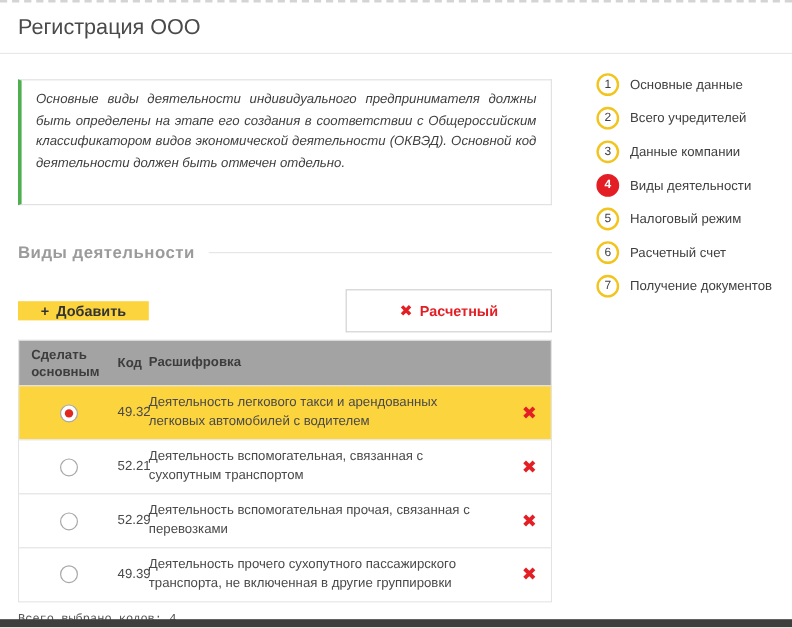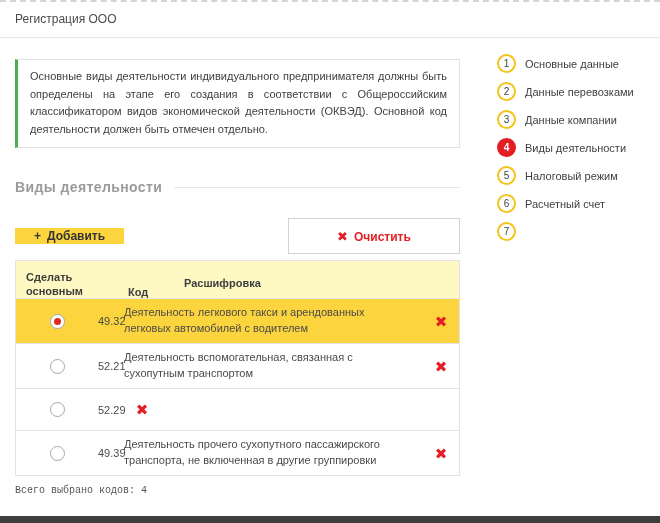--- a/index.html
+++ b/index.html
@@ -7,42 +7,42 @@
     --red:#e31e24;
     --green:#4fae50;
     --border-light:#e3e3e3;
     --text-dark:#3f3f3f;
   }
   *{box-sizing:border-box;}
   html,body{margin:0;padding:0;background:#fff;}
   body{font-family:"Liberation Sans","DejaVu Sans",sans-serif;color:var(--text-dark);}
   .page{position:relative;width:660px;height:523px;background:#fff;border-top:2px dashed #d4d4d4;overflow:hidden;}
 
-  .page-title{margin:10px 15px 0;font-size:12px;font-weight:400;color:#4a4a4a;}
+  .page-title{margin:10px 15px 0;font-size:18px;font-weight:400;color:#4a4a4a;}
   .title-rule{border:none;border-top:1px solid #e8e8e8;margin:11px 0 0;}
 
   .content{display:flex;margin:21px 0 0 15px;}
   .main-col{width:445px;flex-shrink:0;}
 
   .info-box{border:1px solid #e2e2e2;border-left:3px solid var(--green);
-    padding:8px 12px 9px;font-size:11px;line-height:1.6;color:#3f3f3f;text-align:justify;}
+    padding:8px 12px 25px;font-size:11px;line-height:1.6;color:#3f3f3f;text-align:justify;font-style:italic;}
 
   .section-head{display:flex;align-items:center;margin-top:31px;}
   .section-title{font-size:14px;font-weight:bold;color:#9b9b9b;letter-spacing:.4px;}
   .section-rule{flex:1;height:1px;background:#e6e6e6;margin-left:12px;}
 
   .actions{display:flex;justify-content:space-between;align-items:center;margin-top:23px;}
   .btn{font-family:inherit;font-size:12px;font-weight:bold;color:#333;cursor:pointer;}
   .btn-add{background:var(--yellow);border:none;padding:0;width:109px;height:16px;text-align:center;}
   .btn-clear{background:#fff;border:1px solid #d2d2d2;width:172px;height:36px;color:var(--red);text-align:center;}
   .btn-icon{display:inline-block;margin-right:6px;font-weight:bold;}
   .btn-clear .btn-icon{color:var(--red);font-size:13px;}
 
   .table{margin-top:6px;border:1px solid var(--border-light);font-size:11px;color:#4a4a4a;}
-  .thead{display:flex;align-items:flex-end;background:#fef9c3;min-height:37px;font-weight:bold;color:#3d3d3d;gap:30px;}
+  .thead{display:flex;align-items:center;background:#a3a3a3;min-height:37px;font-weight:bold;color:#3d3d3d;}
   .trow{display:flex;align-items:center;border-top:1px solid var(--border-light);min-height:42px;background:#fff;}
   .trow.highlighted{background:var(--yellow);justify-content:flex-end;}
   .cell-radio{width:82px;flex-shrink:0;display:flex;justify-content:center;}
   .thead .cell-radio{justify-content:flex-start;padding-left:10px;line-height:1.3;}
   .cell-code{width:26px;flex-shrink:0;}
   .cell-desc{flex:1;padding:6px 14px 6px 0;line-height:1.45;}
   .cell-delete{width:36px;flex-shrink:0;text-align:center;}
 
   .radio{display:inline-flex;align-items:center;justify-content:center;width:15px;height:15px;
     border:1px solid #a8a8a8;border-radius:50%;background:#fff;cursor:pointer;}
@@ -82,21 +82,21 @@
       <div class="section-head">
         <span class="section-title">Виды деятельности</span>
         <span class="section-rule"></span>
       </div>
 
       <div class="actions">
         <button class="btn btn-add">
           <span class="btn-icon">+</span><span>Добавить</span>
         </button>
         <button class="btn btn-clear">
-          <span class="btn-icon">✖</span><span>Очистить</span>
+          <span class="btn-icon">✖</span><span>Расчетный</span>
         </button>
       </div>
 
       <div class="table">
         <div class="thead">
           <div class="cell-radio">Сделать основным</div>
           <div class="cell-code">Код</div>
           <div class="cell-desc">Расшифровка</div>
           <div class="cell-delete"></div>
         </div>
@@ -121,20 +121,21 @@
     <div class="cell-desc">Деятельность вспомогательная, связанная с сухопутным транспортом</div>
     <div class="cell-delete">
       <span class="delete-x">✖</span>
     </div>
   </div>
             <div class="trow">
     <div class="cell-radio">
       <span class="radio"></span>
     </div>
     <div class="cell-code">52.29</div>
+    <div class="cell-desc">Деятельность вспомогательная прочая, связанная с перевозками</div>
     <div class="cell-delete">
       <span class="delete-x">✖</span>
     </div>
   </div>
             <div class="trow">
     <div class="cell-radio">
       <span class="radio"></span>
     </div>
     <div class="cell-code">49.39</div>
     <div class="cell-desc">Деятельность прочего сухопутного пассажирского транспорта, не включенная в другие группировки</div>
@@ -153,21 +154,21 @@
         <div class="step">
     <span class="step-circle">
             <span>1</span>
           </span>
     <span class="step-label">Основные данные</span>
   </div>
         <div class="step">
     <span class="step-circle">
             <span>2</span>
           </span>
-    <span class="step-label">Данные перевозками</span>
+    <span class="step-label">Всего учредителей</span>
   </div>
         <div class="step">
     <span class="step-circle">
             <span>3</span>
           </span>
     <span class="step-label">Данные компании</span>
   </div>
         <div class="step active">
     <span class="step-circle">
             <span>4</span>
@@ -183,20 +184,21 @@
         <div class="step">
     <span class="step-circle">
             <span>6</span>
           </span>
     <span class="step-label">Расчетный счет</span>
   </div>
         <div class="step">
     <span class="step-circle">
             <span>7</span>
           </span>
+    <span class="step-label">Получение документов</span>
   </div>
       </div>
 
   </div>
 
   <div class="footer-bar"></div>
 
 </div>
 
 </body></html>

